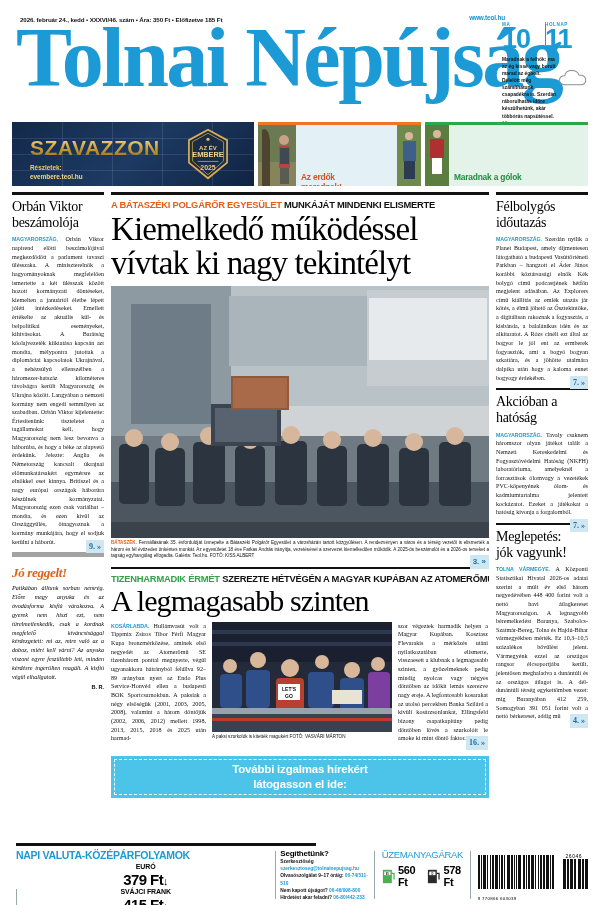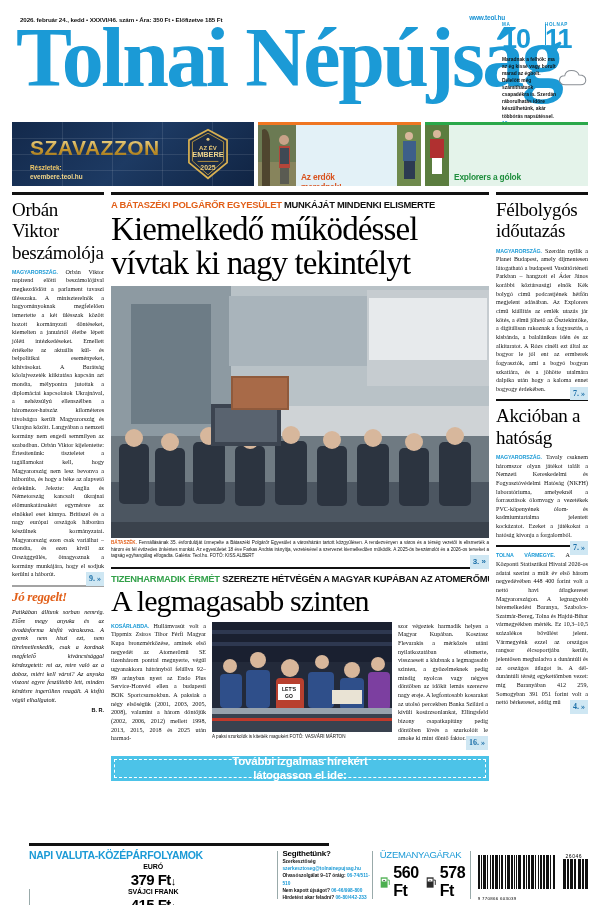--- a/index.html
+++ b/index.html
@@ -93,21 +93,21 @@
   .grid { display:flex; padding:0 12px; gap:7px; }
   .col-left { width:96px; }
   .col-mid { width:378px; }
   .col-right { width:96px; }
 
   .rule { height:3px; background:#111; margin-bottom:4px; }
   .rule.thin { height:2px; }
 
   h2.head {
     font-family:"Liberation Serif", serif;
-    font-weight:normal; font-size:19px; line-height:1.12;
+    font-weight:normal; font-size:14px; line-height:1.12;
     letter-spacing:-0.3px; margin-bottom:5px;
   }
   .body-txt {
     font-family:"Liberation Serif", serif;
     font-size:6.1px; line-height:1.42; text-align:justify;
     color:#111; hyphens:auto;
   }
   .tag {
     font-family:"Liberation Sans", sans-serif;
     font-weight:bold; font-size:5.3px; color:#1b9ad6; letter-spacing:-0.1px;
@@ -136,54 +136,54 @@
 
   .photo { position:relative; overflow:hidden; background:#2b3340; }
   .caption {
     font-family:"Liberation Sans", sans-serif;
     font-size:4.6px; line-height:1.45; text-align:justify; color:#111;
     margin-top:2px;
   }
   .caption b.loc { color:#e2601a; }
 
   
-  .jorbox { margin-top:6px; border-top:2px solid #a3a3a3; padding-top:2px; }
+  .jorbox { margin-top:6px; border-top:5px solid #a3a3a3; padding-top:8px; }
   .jor-title {
     font-family:"Liberation Serif", serif; font-style:italic;
     font-size:13px; color:#e2601a; font-weight:bold; letter-spacing:-0.3px;
   }
   .jor-body {
     font-family:"Liberation Serif", serif; font-style:italic;
     font-size:6.1px; line-height:1.45; text-align:justify; margin-top:3px;
   }
   .sign { text-align:right; font-size:5.5px; font-weight:bold; margin-top:2px;}
 
   
-  .promo { display:flex; height:25px; margin-top:6px; }
+  .promo { display:flex; height:42px; margin-top:6px; }
   .promo-l {
     flex:1; background:#4cc3e8; position:relative;
     display:flex; align-items:center; justify-content:center;
   }
   .promo-l:after{
     content:""; position:absolute; left:3px; right:3px; top:3px; bottom:3px;
     border:1.5px dashed #ffffff;
   }
   .promo-l span {
     position:relative; z-index:2; color:#fff; font-weight:bold;
     font-size:11.5px; text-align:center; line-height:1.25; letter-spacing:-0.2px;
   }
   .promo-r {
     width:178px; background:#f0881f; display:flex; align-items:center; gap:5px; padding-left:10px;
   }
   .promo-r .shield { width:26px; height:30px; flex:0 0 26px; }
   .promo-r .txt1 { color:#fff; font-weight:bold; font-size:21px; letter-spacing:-0.6px; line-height:1;}
   .promo-r .txt2 { color:#fde3c4; font-weight:bold; font-size:6.6px; line-height:1.35; letter-spacing:0.2px;}
 
   
-  .footer { position:absolute; left:17px; right:0; bottom:0; height:62px; padding:0 12px; }
+  .footer { position:absolute; left:4px; right:0; bottom:0; height:62px; padding:0 12px; }
   .footer .toprule { height:3px; background:#111; width:300px; margin-bottom:3px;}
   .frow { display:flex; height:54px; }
   .fx { position:relative; }
   .fx + .fx:before { content:""; position:absolute; left:0; top:2px; bottom:4px; width:1px; background:#9aa; }
 
   .fcur { width:300px; }
   .fcur h4 { color:#1b9ad6; font-size:10.5px; font-weight:bold; letter-spacing:-0.3px;}
   .cur-row { display:flex; margin-top:2px;flex-direction:column; }
   .cur-cell { flex:1; text-align:center; position:relative; padding:0 2px;}
   .cur-cell + .cur-cell:before { content:""; position:absolute; left:0; top:1px; bottom:2px; width:1px; background:#9aa; }
@@ -193,21 +193,21 @@
 
   .fhelp { width:113px; padding-left:5px; }
   .fhelp h4 { font-size:8px; font-weight:bold; letter-spacing:-0.2px; }
   .fhelp .hl { font-size:4.8px; line-height:1.5; font-weight:bold; color:#1b9ad6;}
   .fhelp .hl b { color:#111; }
 
   .ffuel { width:110px; padding-left:8px; }
   .ffuel h4 { color:#1b9ad6; font-size:9.5px; font-weight:normal; letter-spacing:-0.3px;}
   .fuel-row { display:flex; align-items:center; gap:3px; margin-top:4px;}
   .pump { width:15px; height:17px; }
-  .fuel-val { font-size:16px; font-weight:bold; letter-spacing:-0.4px;}
+  .fuel-val { font-size:11px; font-weight:bold; letter-spacing:-0.4px;}
 
   .fbar { flex:1; padding-left:8px; position:relative;}
   .bars { display:flex; gap:1.2px; align-items:flex-end; height:34px; margin-top:6px;}
   .bars i { display:block; background:#111; }
   .isscode { position:absolute; right:6px; top:4px; font-size:5px; letter-spacing:0.5px;}
   .issnum { position:absolute; left:8px; bottom:2px; font-size:4.4px; letter-spacing:0.3px;}
 </style>
 </head>
 <body>
 
@@ -294,21 +294,21 @@
       <div class="bar"></div>
       <div class="thumb2">
         <svg viewBox="0 0 24 64" width="24" height="64">
           <rect width="24" height="64" fill="#5b7d3f"></rect>
           <circle cx="12" cy="12" r="4" fill="#d9b89b"></circle>
           <rect x="5" y="17" width="14" height="19" fill="#b03030"></rect>
           <rect x="7" y="36" width="10" height="16" fill="#ffffff"></rect>
         </svg>
       </div>
       <div class="tbody">
-        <h3>Explorers a gólok</h3>
+        <h3>Maradnak a gólok</h3>
         <p><span>Az eső után a gólok is záporoztak a hétvégi felkészülési mérkőzéseken a vármegye labdarúgópályáin.</span> <span class="pg">16. »</span></p>
       </div>
     </div>
   </div>
 
   <div class="grid">
 
     <div class="col-left">
       <div class="rule"></div>
       <h2 class="head">Orbán Viktor beszámolója</h2>
@@ -464,20 +464,21 @@
 
       <div class="rule thin" style="margin-top:6px"></div>
       <h2 class="head">Akcióban a hatóság</h2>
       <div class="body-txt">
         <span class="tag">MAGYARORSZÁG.</span>
         <span>Tavaly csaknem háromszor olyan játékot talált a Nemzeti Kereskedelmi és Fogyasztóvédelmi Hatóság (NKFH) laboratóriuma, amelyeknél a forrasztások ólomvagy a vezetékek PVC-köpenyének ólom- és kadmiumtartalma jelentett kockázatot. Ezeket a játékokat a hatóság kivonja a forgalomból.</span>
         <span class="pgref">7. »</span>
       </div>
 
       <div class="rule thin" style="margin-top:6px"></div>
+      <h2 class="head">Meglepetés: jók vagyunk!</h2>
       <div class="body-txt">
         <span class="tag">TOLNA VÁRMEGYE.</span>
         <span>A Központi Statisztikai Hivatal 2026-os adatai szerint a múlt év első három negyedévében 448 400 forint volt a nettó havi átlagkereset Magyarországon. A legnagyobb béremelkedést Baranya, Szabolcs-Szatmár-Bereg, Tolna és Hajdú-Bihar vármegyékben mérték. Ez 10,3–10,5 százalékos bővülést jelent. Vármegyénk ezzel az országos rangsor élcsoportjába került, jelentősen meghaladva a dunántúli és az országos átlagot is. A dél-dunántúli térség egykettőmben vezet: míg Baranyában 412 259, Somogyban 391 051 forint volt a nettó bérkereset, addig mű</span>
         <span class="pgref">4. »</span>
       </div>
     </div>
   </div>
 
   <div class="footer">
     <div class="toprule"></div>

